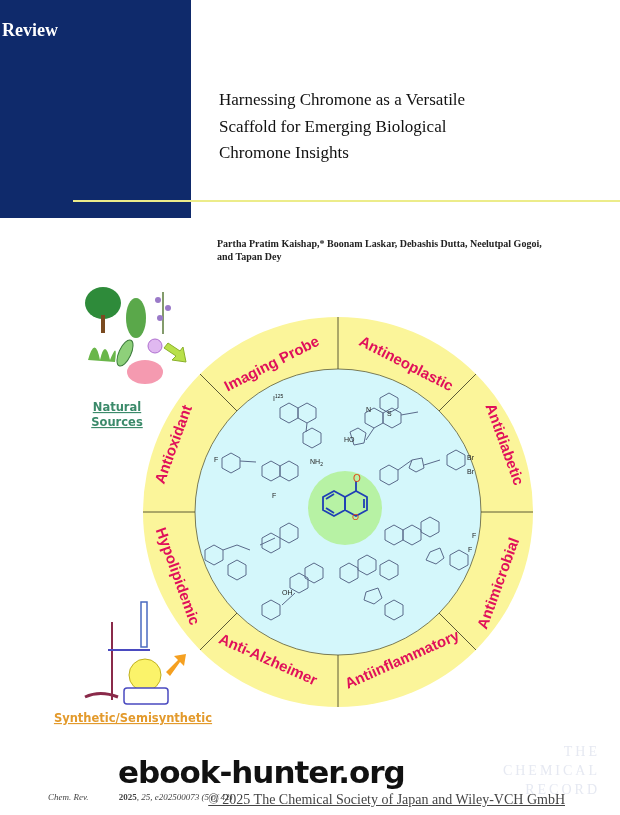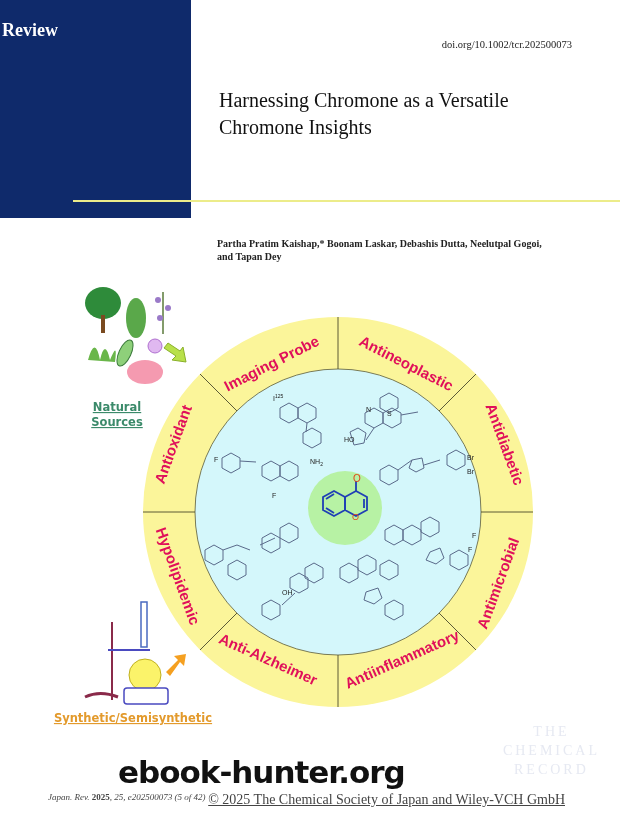--- a/index.html
+++ b/index.html
@@ -1,53 +1,53 @@
 <!DOCTYPE html>
 <html><head>
 <meta charset="utf-8">
 <style>
   html, body { margin: 0; padding: 0; }
   body { width: 620px; height: 815px; position: relative; background: #ffffff; overflow: hidden; font-family: "Liberation Serif", serif; color: #1a1a1a; }
   .abs { position: absolute; }
   #blue-panel { left: 0; top: 0; width: 191px; height: 218px; background: #0f2a6b; }
   #review-label { left: 2px; top: 20px; color: #fff; font-family: "Liberation Serif", serif; font-weight: bold; font-size: 18px; }
-  #journal-name { right: 20px; bottom: 36px; color: #e6e9f2; font-family: "Liberation Serif", serif; font-size: 14px; letter-spacing: 3px; text-align: center; line-height: 19px; }
+  #journal-name { right: 20px; bottom: 16px; color: #e6e9f2; font-family: "Liberation Serif", serif; font-size: 14px; letter-spacing: 3px; text-align: right; line-height: 19px; }
   #journal-name span { display: block; }
   #yellow-rule { left: 73px; top: 200px; width: 547px; height: 2px; background: #ecec8a; }
   #doi { right: 48px; top: 36px; font-size: 10.5px; text-align: right; line-height: 17px; color: #222; }
   #doi span { display: block; }
-  #title { left: 219px; top: 87px; width: 390px; font-size: 20px; line-height: 26.5px; color: #111; }
+  #title { left: 219px; top: 87px; width: 390px; font-size: 17px; line-height: 26.5px; color: #111; }
   #title span { display: block; }
   #authors { left: 217px; top: 237px; width: 420px; font-size: 10px; font-weight: bold; line-height: 13px; color: #222; }
   #graphic { left: 0; top: 270px; width: 620px; height: 470px; }
   .label-text { font-family: "Liberation Sans", sans-serif; font-weight: bold; font-size: 15px; fill: #e0105a; }
   .source-label { font-family: "DejaVu Sans", sans-serif; font-weight: bold; font-size: 11.5px; text-decoration: underline; }
   #footer-left { left: 48px; top: 792px; font-size: 9px; color: #444; font-style: italic; }
-  #footer-left b { font-style: normal; }
+  #footer-left b { font-style: normal; margin-left: 28px; }
   #footer-right { right: 55px; top: 792px; font-size: 14px; color: #444; text-decoration: underline; }
   #watermark { left: 118px; top: 742px; font-family: "DejaVu Sans", sans-serif; font-weight: bold; font-size: 31px; color: #111; letter-spacing: -1px; line-height: 60px; }
 </style>
 </head>
 <body>
 
 <div id="blue-panel" class="abs"></div>
 <div id="review-label" class="abs">Review</div>
 <div id="journal-name" class="abs">
   <span>THE</span>
   <span>CHEMICAL</span>
   <span>RECORD</span>
 </div>
 <div id="yellow-rule" class="abs"></div>
 
 <div id="doi" class="abs">
-  <span>doi.org/10.1002/tcr.202500073</span>
 </div>
 
 <div id="title" class="abs">
   <span>Harnessing Chromone as a Versatile</span>
+  <span>Scaffold for Emerging Biological</span>
   <span>Chromone Insights</span>
 </div>
 
 <div id="authors" class="abs">
   <div>Partha Pratim Kaishap,* Boonam Laskar, Debashis Dutta, Neelutpal Gogoi,</div>
   <div>and Tapan Dey</div>
 </div>
 
 <svg id="graphic" class="abs" viewBox="0 270 620 470">
   <defs>
@@ -184,17 +184,17 @@
     <line x1="108" y1="650" x2="150" y2="650" stroke="#4a4ac0" stroke-width="2"></line>
     <rect x="141" y="602" width="6" height="45" fill="none" stroke="#4a6ac0" stroke-width="1.5"></rect>
     <circle cx="145" cy="675" r="16" fill="#fbf36a" stroke="#c0b020"></circle>
     <rect x="124" y="688" width="44" height="16" rx="3" fill="#fff" stroke="#4a4ac0" stroke-width="1.5"></rect>
     <polygon points="166,672 178,660 174,656 186,654 184,666 180,662 170,676" fill="#f5a020"></polygon>
   </g>
   <text x="133" y="722" class="source-label" fill="#e39a2c" text-anchor="middle">Synthetic/Semisynthetic</text>
 </svg>
 
 <div id="footer-left" class="abs">
-  <span>Japan. Rev.</span>
+  <span>Chem. Rev.</span>
   <b>2025</b><span>, 25, e202500073 (5 of 42)</span>
 </div>
 <div id="footer-right" class="abs">© 2025 The Chemical Society of Japan and Wiley-VCH GmbH</div>
 <div id="watermark" class="abs">ebook-hunter.org</div>
 
 </body></html>

